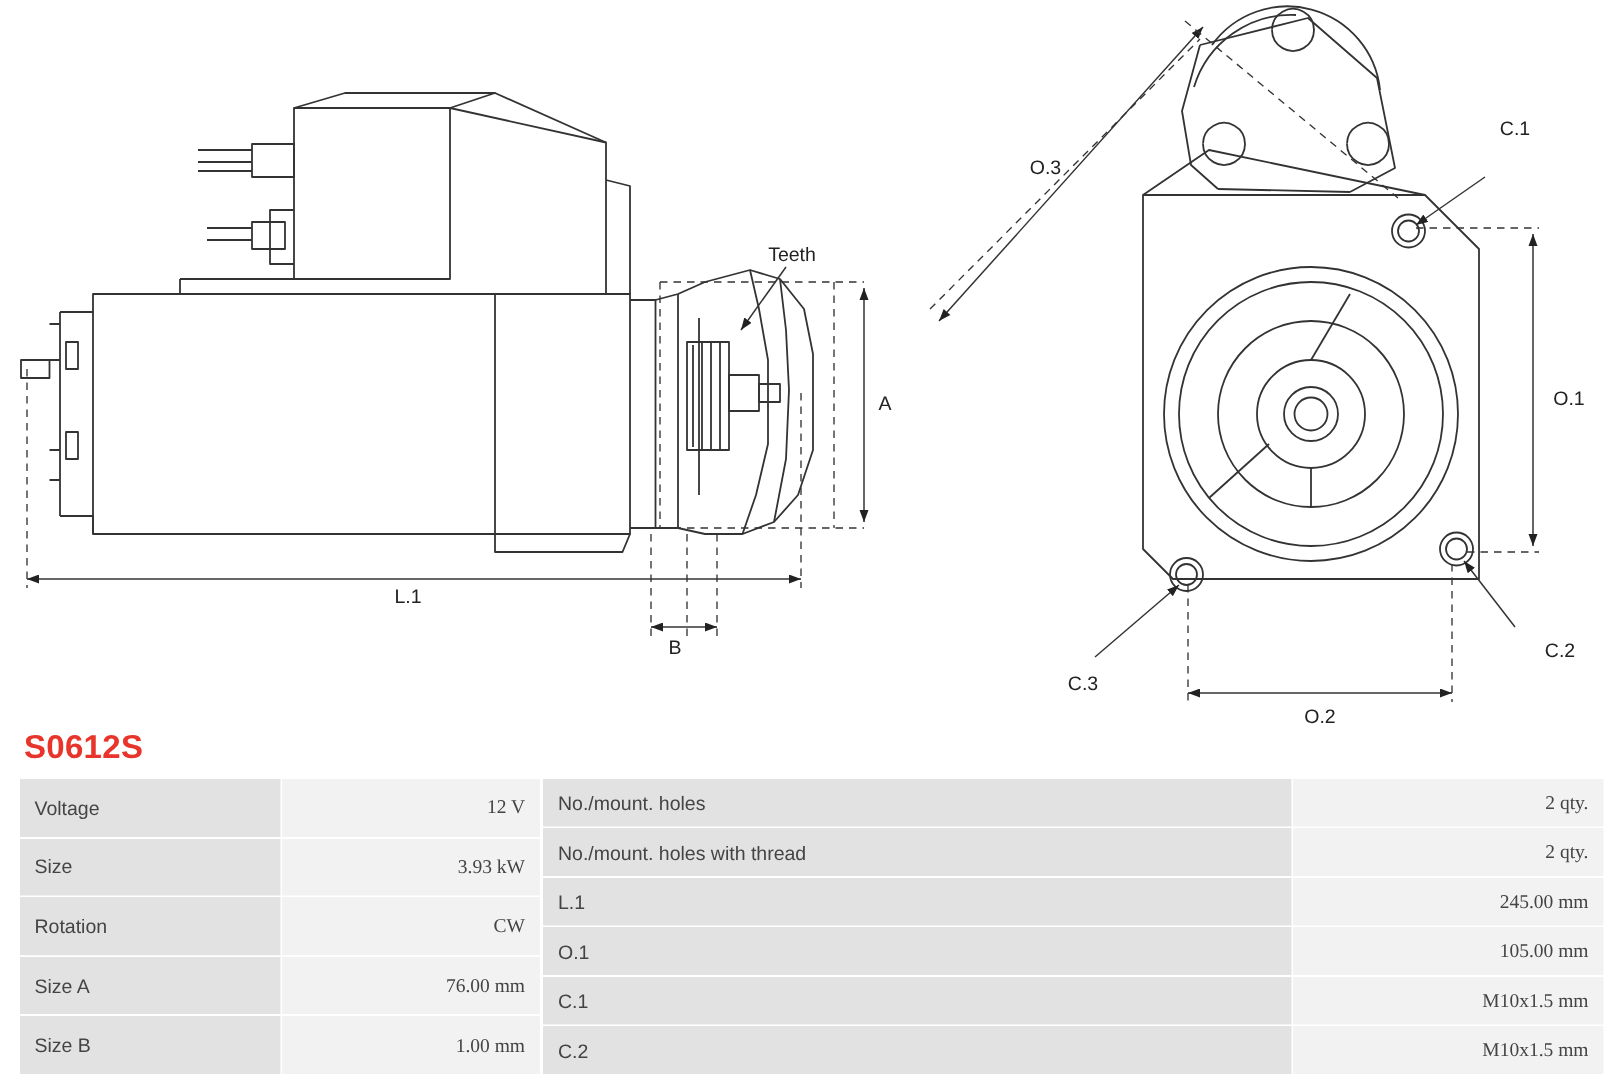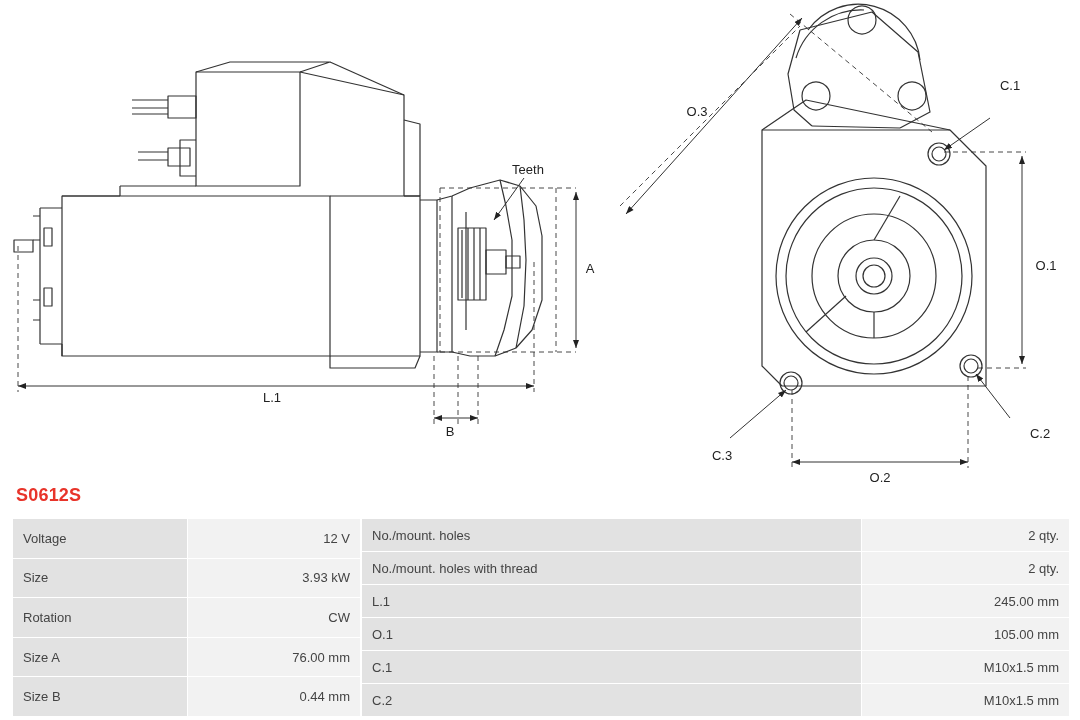--- a/index.html
+++ b/index.html
@@ -26,21 +26,21 @@
   .dim-label {
     font-family: "Liberation Sans", sans-serif;
     font-size: 13px;
     fill: #222;
   }
 
   
   #part-number {
     position: absolute;
     left: 16px; top: 485px;
-    font-size: 18px;
+    font-size: 22px;
     font-weight: bold;
     color: #e8342a;
     letter-spacing: 0.2px;
   }
 
   
   #specs {
     position: absolute;
     left: 12px; top: 518px;
     width: 1056px;
@@ -63,20 +63,21 @@
     text-overflow: ellipsis;
   }
   td.key {
     background: #e2e2e2;
     color: #444;
   }
   td.val {
     background: #f2f2f2;
     color: #444;
     text-align: right;
+    font-family: Liberation Serif, serif;
   }
   table.spec.left td.key { width: 175px; }
   table.spec.left td.val { width: 173px; }
   table.spec.right td.key { width: 500px; }
   table.spec.right td.val { width: 208px; }
 </style>
 </head>
 <body>
 
 <div id="page">
@@ -251,21 +252,21 @@
         <tr>
           <td class="key">Rotation</td>
           <td class="val">CW</td>
         </tr>
         <tr>
           <td class="key">Size A</td>
           <td class="val">76.00 mm</td>
         </tr>
         <tr>
           <td class="key">Size B</td>
-          <td class="val">0.44 mm</td>
+          <td class="val">1.00 mm</td>
         </tr>
       </tbody>
     </table>
 
     <table class="spec right">
       <tbody>
         <tr>
           <td class="key">No./mount. holes</td>
           <td class="val">2 qty.</td>
         </tr>

